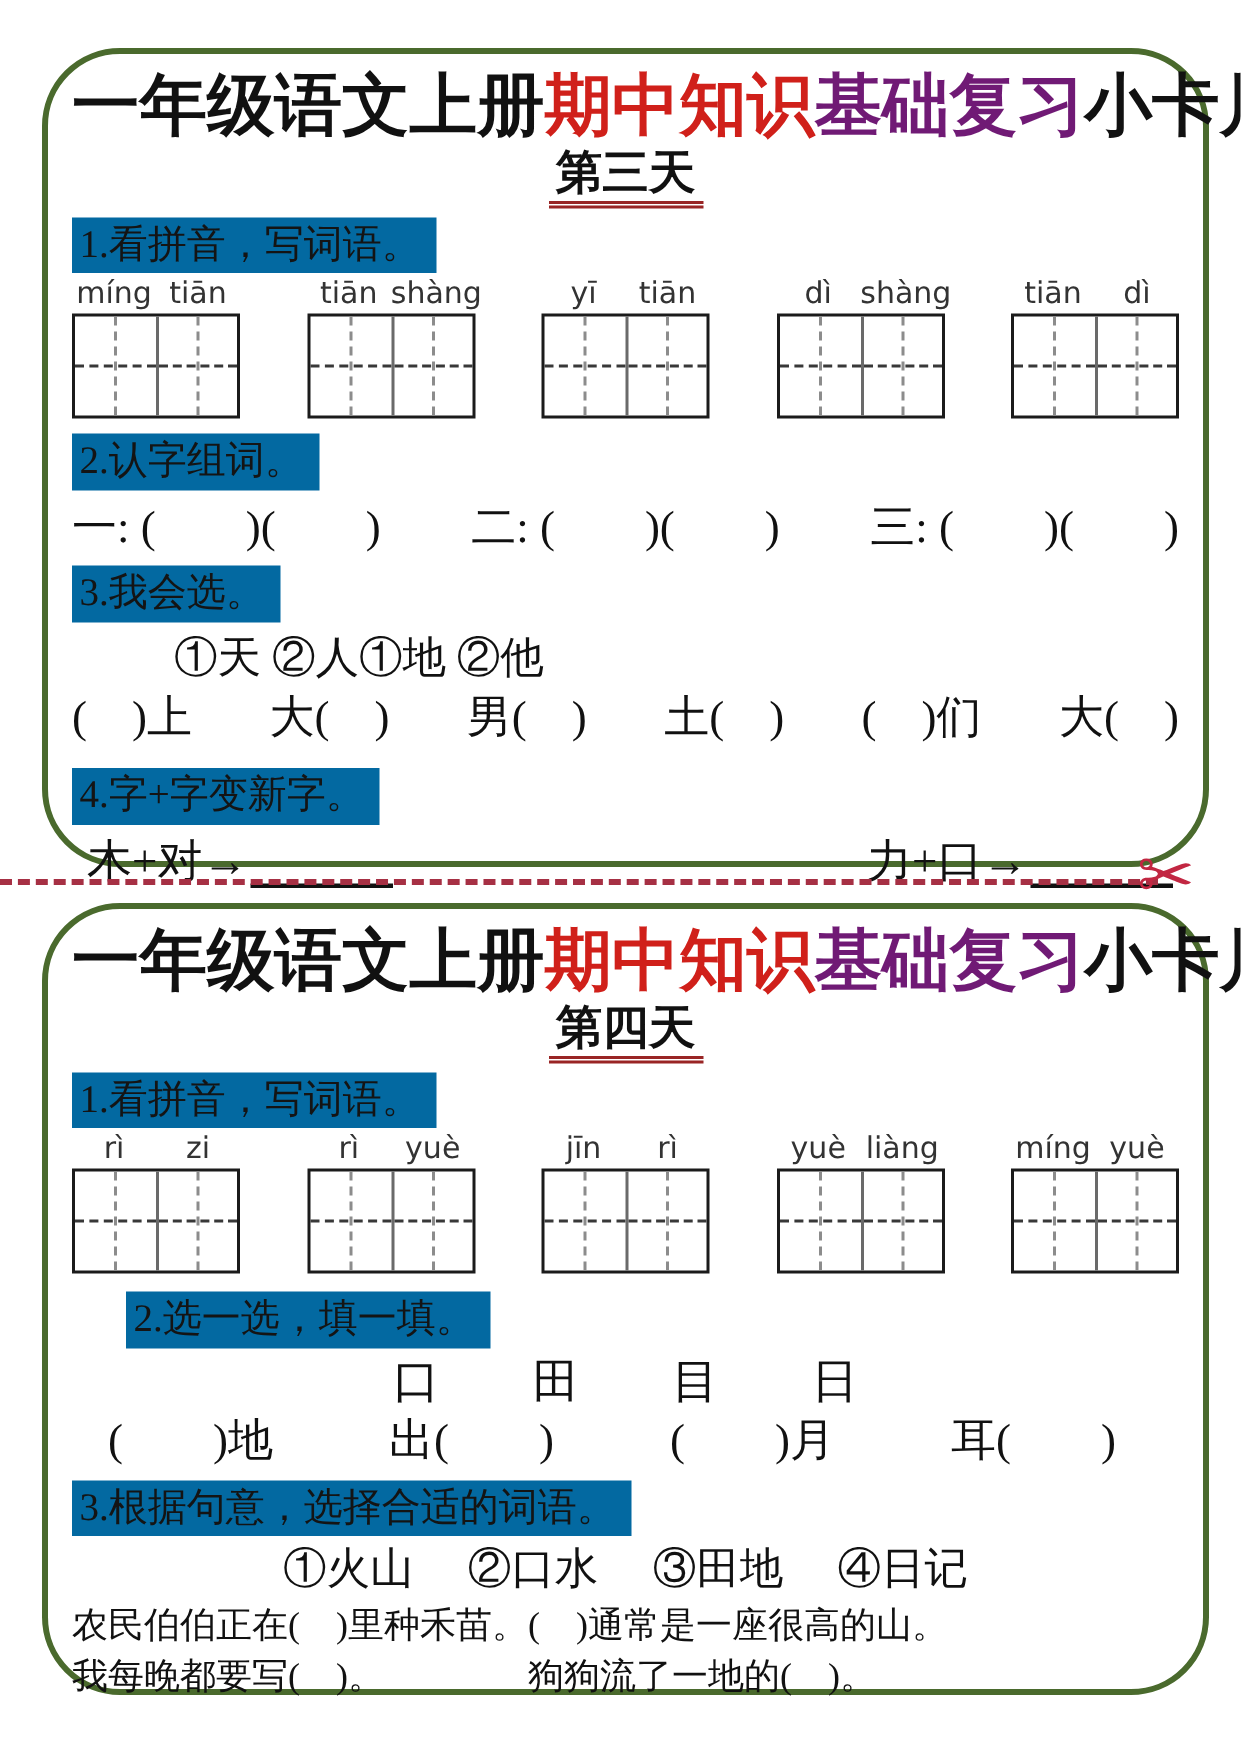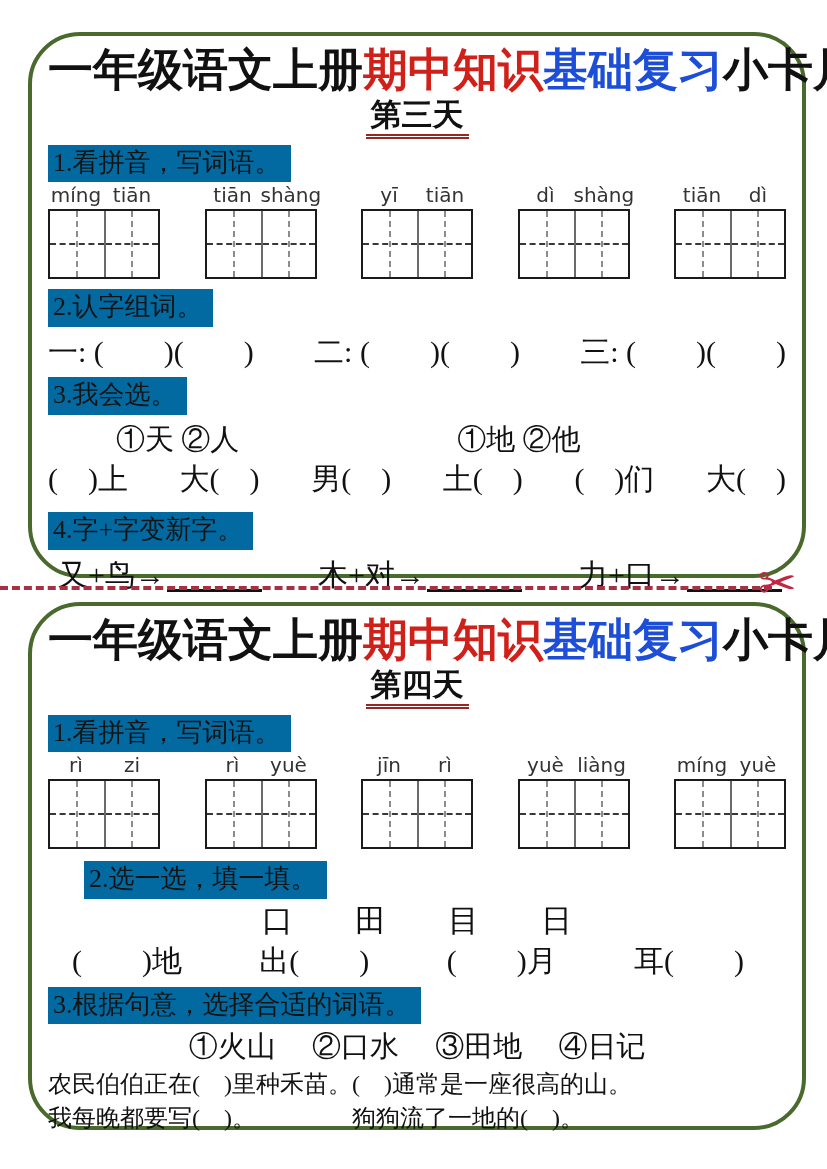--- a/index.html
+++ b/index.html
@@ -13,21 +13,21 @@
     border: 4px solid #4a6a2d; border-radius: 52px; padding: 0 16px;
   }
   #card1 { top: 32px; height: 546px; }
   #card2 { top: 602px; height: 528px; }
 
   .title {
     text-align: center; font-size: 45px; font-weight: bold;
     margin-top: 10px; line-height: 1.1; white-space: nowrap; letter-spacing: 0px;
   }
   .title .red   { color: #d0201a; }
-  .title .green { color: #1d4ed8; }
+  .title .green { color: #701a75; }
 
   .day { text-align: center; margin-top: 2px; }
   .day span {
     display: inline-block; font-size: 31px; font-weight: bold;
     border-bottom: 5px double #992525; padding: 0 5px 2px; line-height: 1.1;
   }
 
   .sec-row { line-height: 1; }
   .sec-header {
     display: inline-block; background: #0369a1; color: #141414;
@@ -56,21 +56,21 @@
   }
   .cell::after {
     content: ""; position: absolute; left: 0; right: 0; top: calc(50% - 1px);
     border-top: 2px dashed #383838;
   }
 
   
   .wg-row  { display: flex; justify-content: space-between; font-size: 30px; margin-top: 8px; line-height: 1.15; }
   .opt-row { display: flex; font-size: 29px; margin-top: 8px; line-height: 1.15; }
   .opt-row .g1 { margin-left: 68px; }
-  .opt-row .g2 { margin-left: 218px; }
+  .opt-row .g2 { }
   .ans-row { display: flex; justify-content: space-between; font-size: 30px; margin-top: 6px; line-height: 1.15; }
   .newchar-row { display: flex; justify-content: space-between; font-size: 30px; margin-top: 8px; padding: 0 4px 0 10px; line-height: 1.15; }
   .newchar-item { display: flex; align-items: flex-end; }
   .blank { display: inline-block; width: 95px; border-bottom: 3px solid #111; height: 32px; margin-left: 2px; }
 
   
   .choices-row { text-align: center; font-size: 31px; margin-top: 4px; line-height: 1.15; }
   .fill-row { display: flex; justify-content: space-between; font-size: 30px; margin-top: 6px; padding: 0 42px 0 24px; line-height: 1.15; }
   .options-row { text-align: center; font-size: 29px; margin-top: 6px; line-height: 1.15; }
   .sentence { font-size: 24px; margin-top: 6px; line-height: 1.2; white-space: nowrap; }
@@ -165,24 +165,20 @@
     <span>(　)上</span>
     <span>大(　)</span>
     <span>男(　)</span>
     <span>土(　)</span>
     <span>(　)们</span>
     <span>大(　)</span>
   </div>
 
   <div class="sec-row mt-d"><span class="sec-header">4.字+字变新字。</span></div>
   <div class="newchar-row">
-    <span class="newchar-item">
-        <span>又+鸟→</span>
-        <span class="blank"></span>
-      </span>
     <span class="newchar-item">
         <span>木+对→</span>
         <span class="blank"></span>
       </span>
     <span class="newchar-item">
         <span>力+口→</span>
         <span class="blank"></span>
       </span>
   </div>
 </div>

